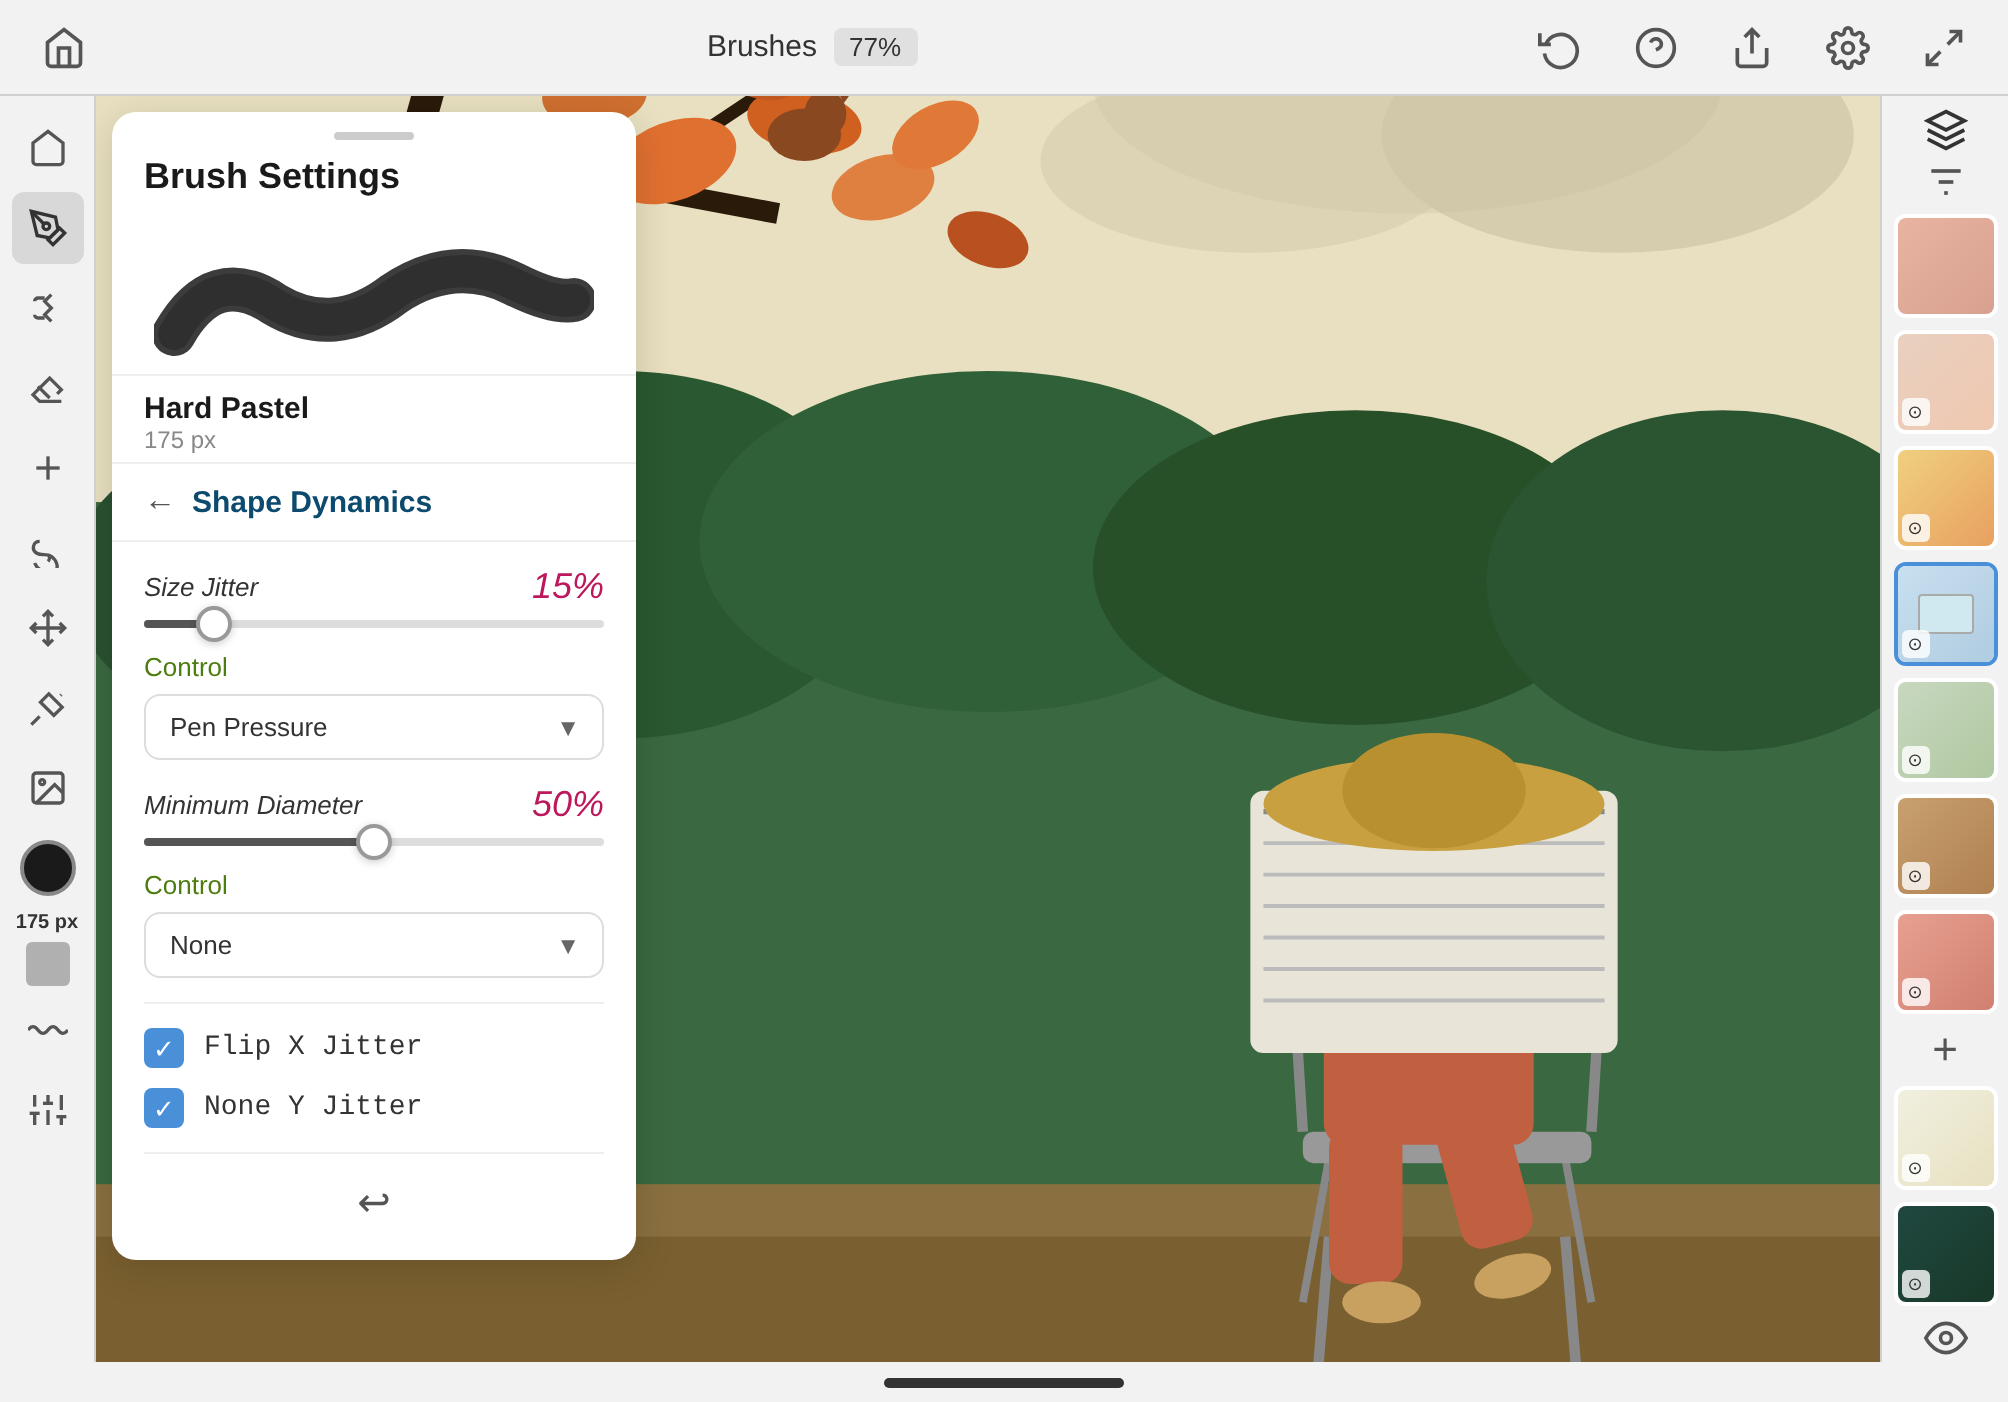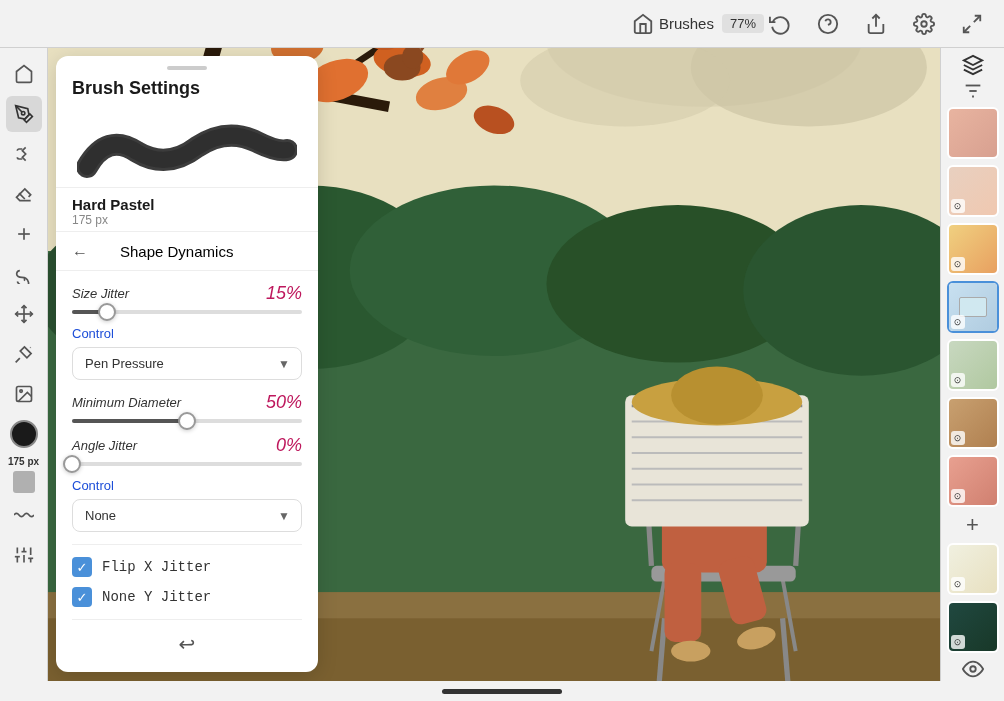--- a/index.html
+++ b/index.html
@@ -4,21 +4,21 @@
   <style>
     * { box-sizing: border-box; margin: 0; padding: 0; }
     body { width: 1004px; height: 701px; overflow: hidden; background: #e8e8e8; font-family: -apple-system, BlinkMacSystemFont, 'Helvetica Neue', Arial, sans-serif; display: flex; flex-direction: column; }
 
     
     .top-bar {
       height: 48px;
       background: #f2f2f2;
       display: flex;
       align-items: center;
-      justify-content: flex-end;
+      justify-content: space-between;
       padding: 0 16px;
       border-bottom: 1px solid #d0d0d0;
       flex-shrink: 0;
     }
     .top-bar-left { display: flex; align-items: center; gap: 8px; }
     .top-bar-center { display: flex; align-items: center; gap: 8px; }
     .top-bar-right { display: flex; align-items: center; gap: 16px; }
     .home-icon-btn { width: 32px; height: 32px; display: flex; align-items: center; justify-content: center; }
     .brushes-label { font-size: 15px; color: #333; font-weight: 500; }
     .zoom-badge { background: #e0e0e0; border-radius: 4px; padding: 2px 8px; font-size: 13px; color: #333; }
@@ -130,21 +130,21 @@
 
     .section-header {
       display: flex;
       align-items: center;
       gap: 8px;
       padding: 10px 16px;
       border-top: 1px solid #eee;
       border-bottom: 1px solid #eee;
     }
     .back-arrow { font-size: 16px; color: #555; cursor: pointer; }
-    .section-title { font-size: 15px; font-weight: 400; color: #000000; margin-left: 24px; }
+    .section-title { font-size: 15px; font-weight: 700; color: #0c4a6e; }
 
     .panel-content { padding: 0 16px; }
 
     .slider-row {
       margin-top: 12px;
       font-style: italic;
     }
     .slider-label-row {
       display: flex;
       justify-content: space-between;
@@ -172,21 +172,21 @@
       background: white;
       border: 2px solid #999;
       border-radius: 50%;
       position: absolute;
       top: -7px;
       transform: translateX(-50%);
       box-shadow: 0 1px 4px rgba(0,0,0,0.2);
     }
 
     .control-section { margin-top: 12px; }
-    .control-label { font-size: 13px; color: #1d4ed8; margin-bottom: 6px; }
+    .control-label { font-size: 13px; color: #4d7c0f; margin-bottom: 6px; }
     .select-wrapper {
       position: relative;
     }
     .select-wrapper select {
       width: 100%;
       padding: 8px 12px;
       border: 1px solid #ddd;
       border-radius: 8px;
       font-size: 13px;
       color: #333;
@@ -563,30 +563,20 @@
           <div class="slider-label-row">
             <span class="slider-label">Minimum Diameter</span>
             <span class="slider-value">50%</span>
           </div>
           <div class="slider-track">
             <div class="slider-fill" style="width:50%;"></div>
             <div class="slider-thumb" style="left:50%;"></div>
           </div>
         </div>
 
-        <div class="slider-row">
-          <div class="slider-label-row">
-            <span class="slider-label">Angle Jitter</span>
-            <span class="slider-value">0%</span>
-          </div>
-          <div class="slider-track">
-            <div class="slider-fill" style="width:0%;"></div>
-            <div class="slider-thumb" style="left:0%;"></div>
-          </div>
-        </div>
 
         <div class="control-section">
           <div class="control-label">Control</div>
           <div class="select-wrapper">
             <select>
               <option>None</option>
               <option>Pen Pressure</option>
               <option>Pen Tilt</option>
               <option>Stylus Wheel</option>
             </select>

